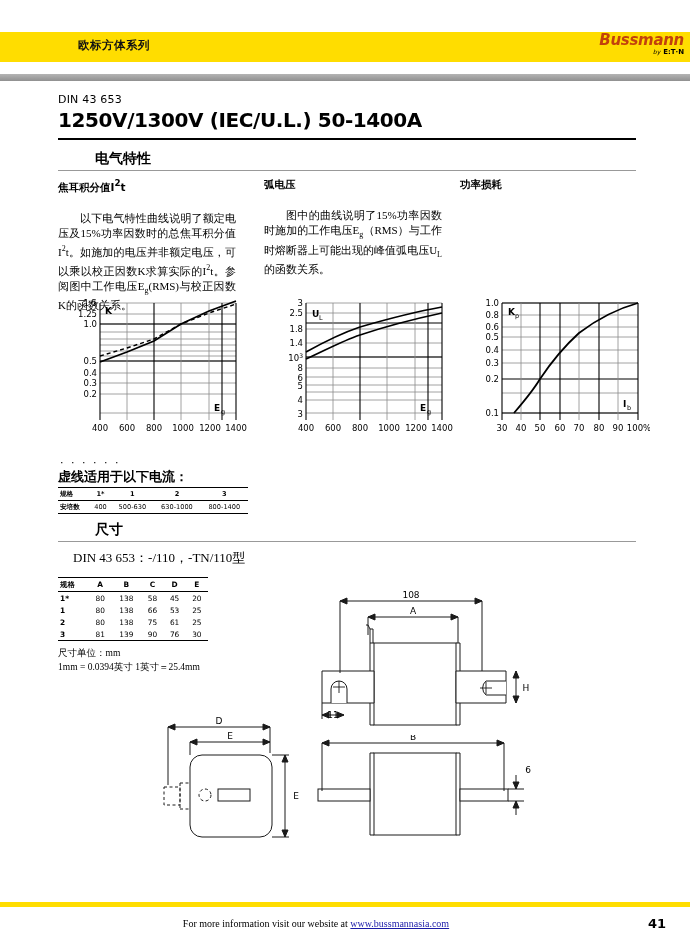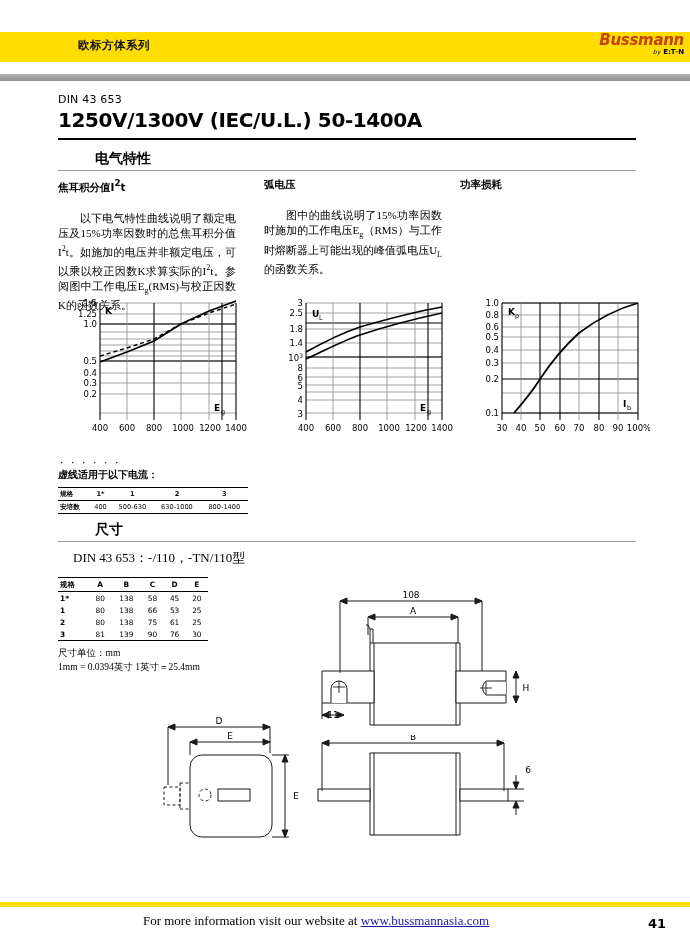--- a/index.html
+++ b/index.html
@@ -80,21 +80,21 @@
   .col-p sub { font-size: 8px; }
   .col-p sup { font-size: 8px; }
 
   
   .chart { position: absolute; }
 
   
   .dash-note {
     position: absolute;
     font-family: "DejaVu Sans", sans-serif;
-    font-size: 10px; font-weight: 700;
+    font-size: 13px; font-weight: 700;
   }
   .dash-dots {
     position: absolute; font-family:"DejaVu Sans", sans-serif;
     font-size: 11px; letter-spacing: 2px; color:#000;
   }
   table.t {
     position: absolute; border-collapse: collapse;
     font-family: "DejaVu Sans", sans-serif; font-size: 6.6px;
   }
   table.t th, table.t td {
@@ -113,21 +113,21 @@
   .din-type {
     position: absolute; font-family: "Liberation Serif", serif; font-size: 13px; margin-left: 15px;
   }
 
   
   .foot-band {
     position: absolute; left:0; bottom: 28px; width: 690px; height: 5px; background: #FFDD00;
   }
   .foot-text {
     position: absolute; left:0; bottom: 6px; width: 632px; text-align:center;
-    font-family: "Liberation Serif", serif; font-size: 13px;
+    font-family: "Liberation Serif", serif; font-size: 10px;
   }
   .foot-text a { color:#1a1aa8; text-decoration: underline; }
   .page-num {
     position: absolute; right: 24px; bottom: 4px;
     font-family: "DejaVu Sans", sans-serif; font-size: 13px; font-weight: 700;
   }
   svg text { font-family: "DejaVu Sans", sans-serif; }
 </style>
 </head>
 <body>

